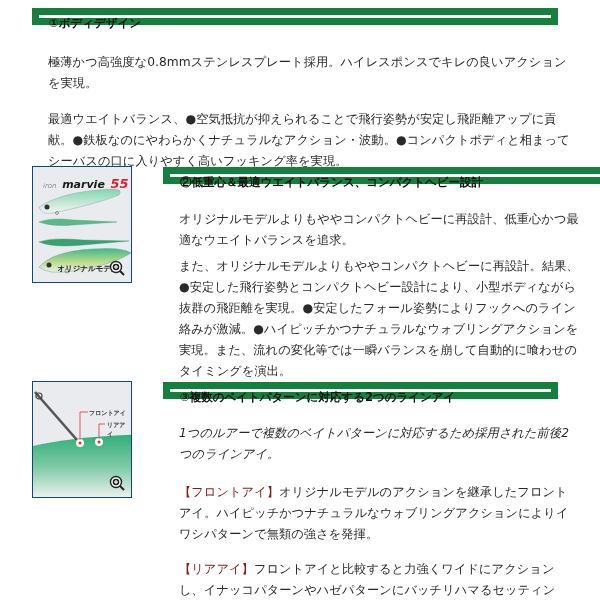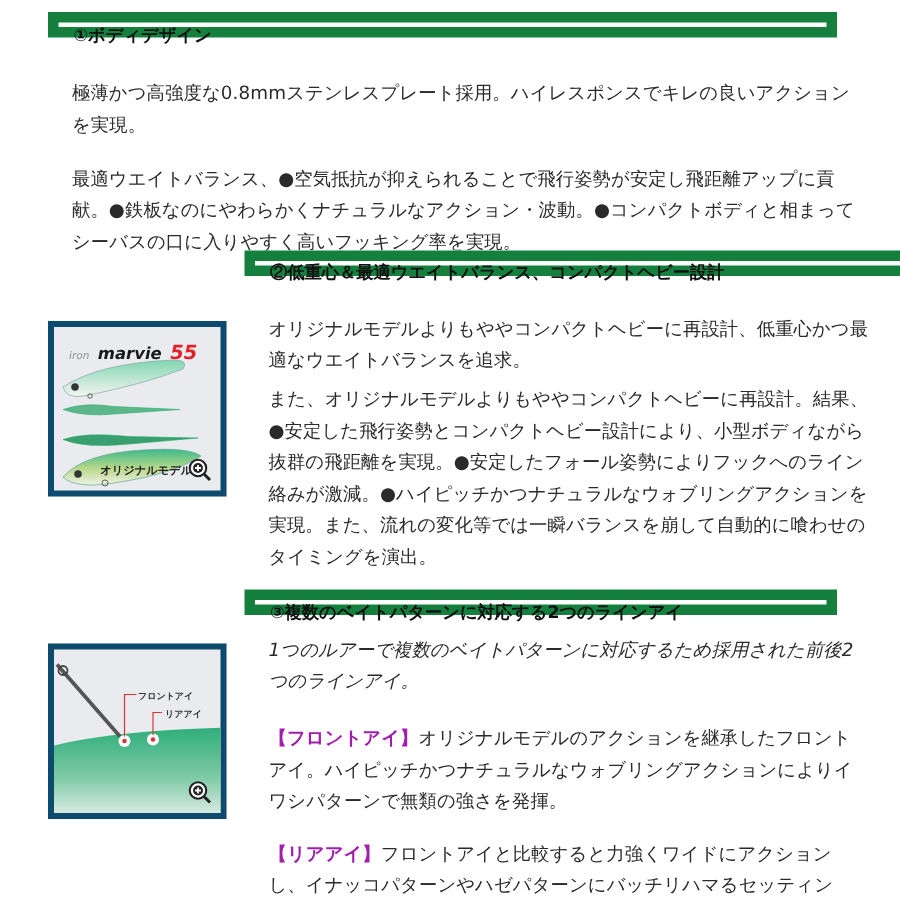--- a/index.html
+++ b/index.html
@@ -3,23 +3,23 @@
 <meta charset="utf-8">
 <style>
   html, body { margin:0; padding:0; background:#ffffff; }
   body { width:600px; height:600px; overflow:hidden; position:relative;
          font-family:"DejaVu Sans", sans-serif; color:#222; }
   .heading { position:absolute; border:7px solid #15803d; background:#fff;
              font-weight:bold; font-size:11.5px; line-height:17px; height:17px;
              padding-left:10px; box-sizing:border-box; color:#111; }
   .para { position:absolute; font-size:12.2px; line-height:21px; color:#2a2a2a;
           margin:16px; letter-spacing:0.1px; }
-  .para b { font-weight:bold; color:#a21caf; }
-  .thumb { position:absolute; width:119px; height:117px; background:#e9ebee;
-           overflow:hidden; border:4px solid #0c4a6e; box-sizing:border-box;margin-top:48px; }
+  .para b { font-weight:normal; color:#7f1d1d; }
+  .thumb { position:absolute; width:100px; height:117px; background:#e9ebee;
+           overflow:hidden; border:1px solid #0c4a6e; box-sizing:border-box; }
   .zoom-btn { position:absolute; right:6px; bottom:6px; width:16px; height:16px; }
   .caption { position:absolute; left:0; right:0; bottom:8px; text-align:center;
              font-size:7.5px; font-weight:bold; color:#222;padding-left:12px; }
   .logo { position:absolute; top:6px; left:10px; font-style:italic; font-weight:bold; }
   .logo .iron { font-size:7px; color:#8a8f96; font-weight:normal; }
   .logo .marvie { font-size:11px; color:#1a1a1a; }
   .logo .num { font-size:13px; color:#e0202a; }
   .eye-label { position:absolute; font-size:6px; font-weight:bold; color:#333; }
 </style>
 </head>
@@ -94,20 +94,20 @@
   <span class="eye-label" style="left:74px; top:39px;">リアアイ</span>
   <svg class="zoom-btn" viewBox="0 0 16 16">
     <circle cx="7" cy="7" r="5.5" fill="#fff" stroke="#222" stroke-width="1.4"></circle>
     <line x1="11" y1="11" x2="15" y2="15" stroke="#222" stroke-width="2"></line>
     <circle cx="7" cy="7" r="3.3" fill="#222"></circle>
     <line x1="5" y1="7" x2="9" y2="7" stroke="#fff" stroke-width="1.2"></line>
     <line x1="7" y1="5" x2="7" y2="9" stroke="#fff" stroke-width="1.2"></line>
   </svg>
 </div>
 
-<div class="heading" style="left:163px; top:382px; width:395px;margin-top:11px;">③複数のベイトパターンに対応する2つのラインアイ</div>
+<div class="heading" style="left:163px; top:382px; width:395px;">③複数のベイトパターンに対応する2つのラインアイ</div>
 <p class="para" style="left:163px; top:407px; width:400px;font-style:italic;">1つのルアーで複数のベイトパターンに対応するため採用された前後2つのラインアイ。</p>
 <p class="para" style="left:163px; top:466px; width:400px;">
   <b>【フロントアイ】</b><span>オリジナルモデルのアクションを継承したフロントアイ。ハイピッチかつナチュラルなウォブリングアクションによりイワシパターンで無類の強さを発揮。</span>
 </p>
 <p class="para" style="left:163px; top:543px; width:400px;">
   <b>【リアアイ】</b><span>フロントアイと比較すると力強くワイドにアクションし、イナッコパターンやハゼパターンにバッチリハマるセッティング。ハイアピールなため濁り時等にも効果的。</span>
 </p>
 
 </body></html>

